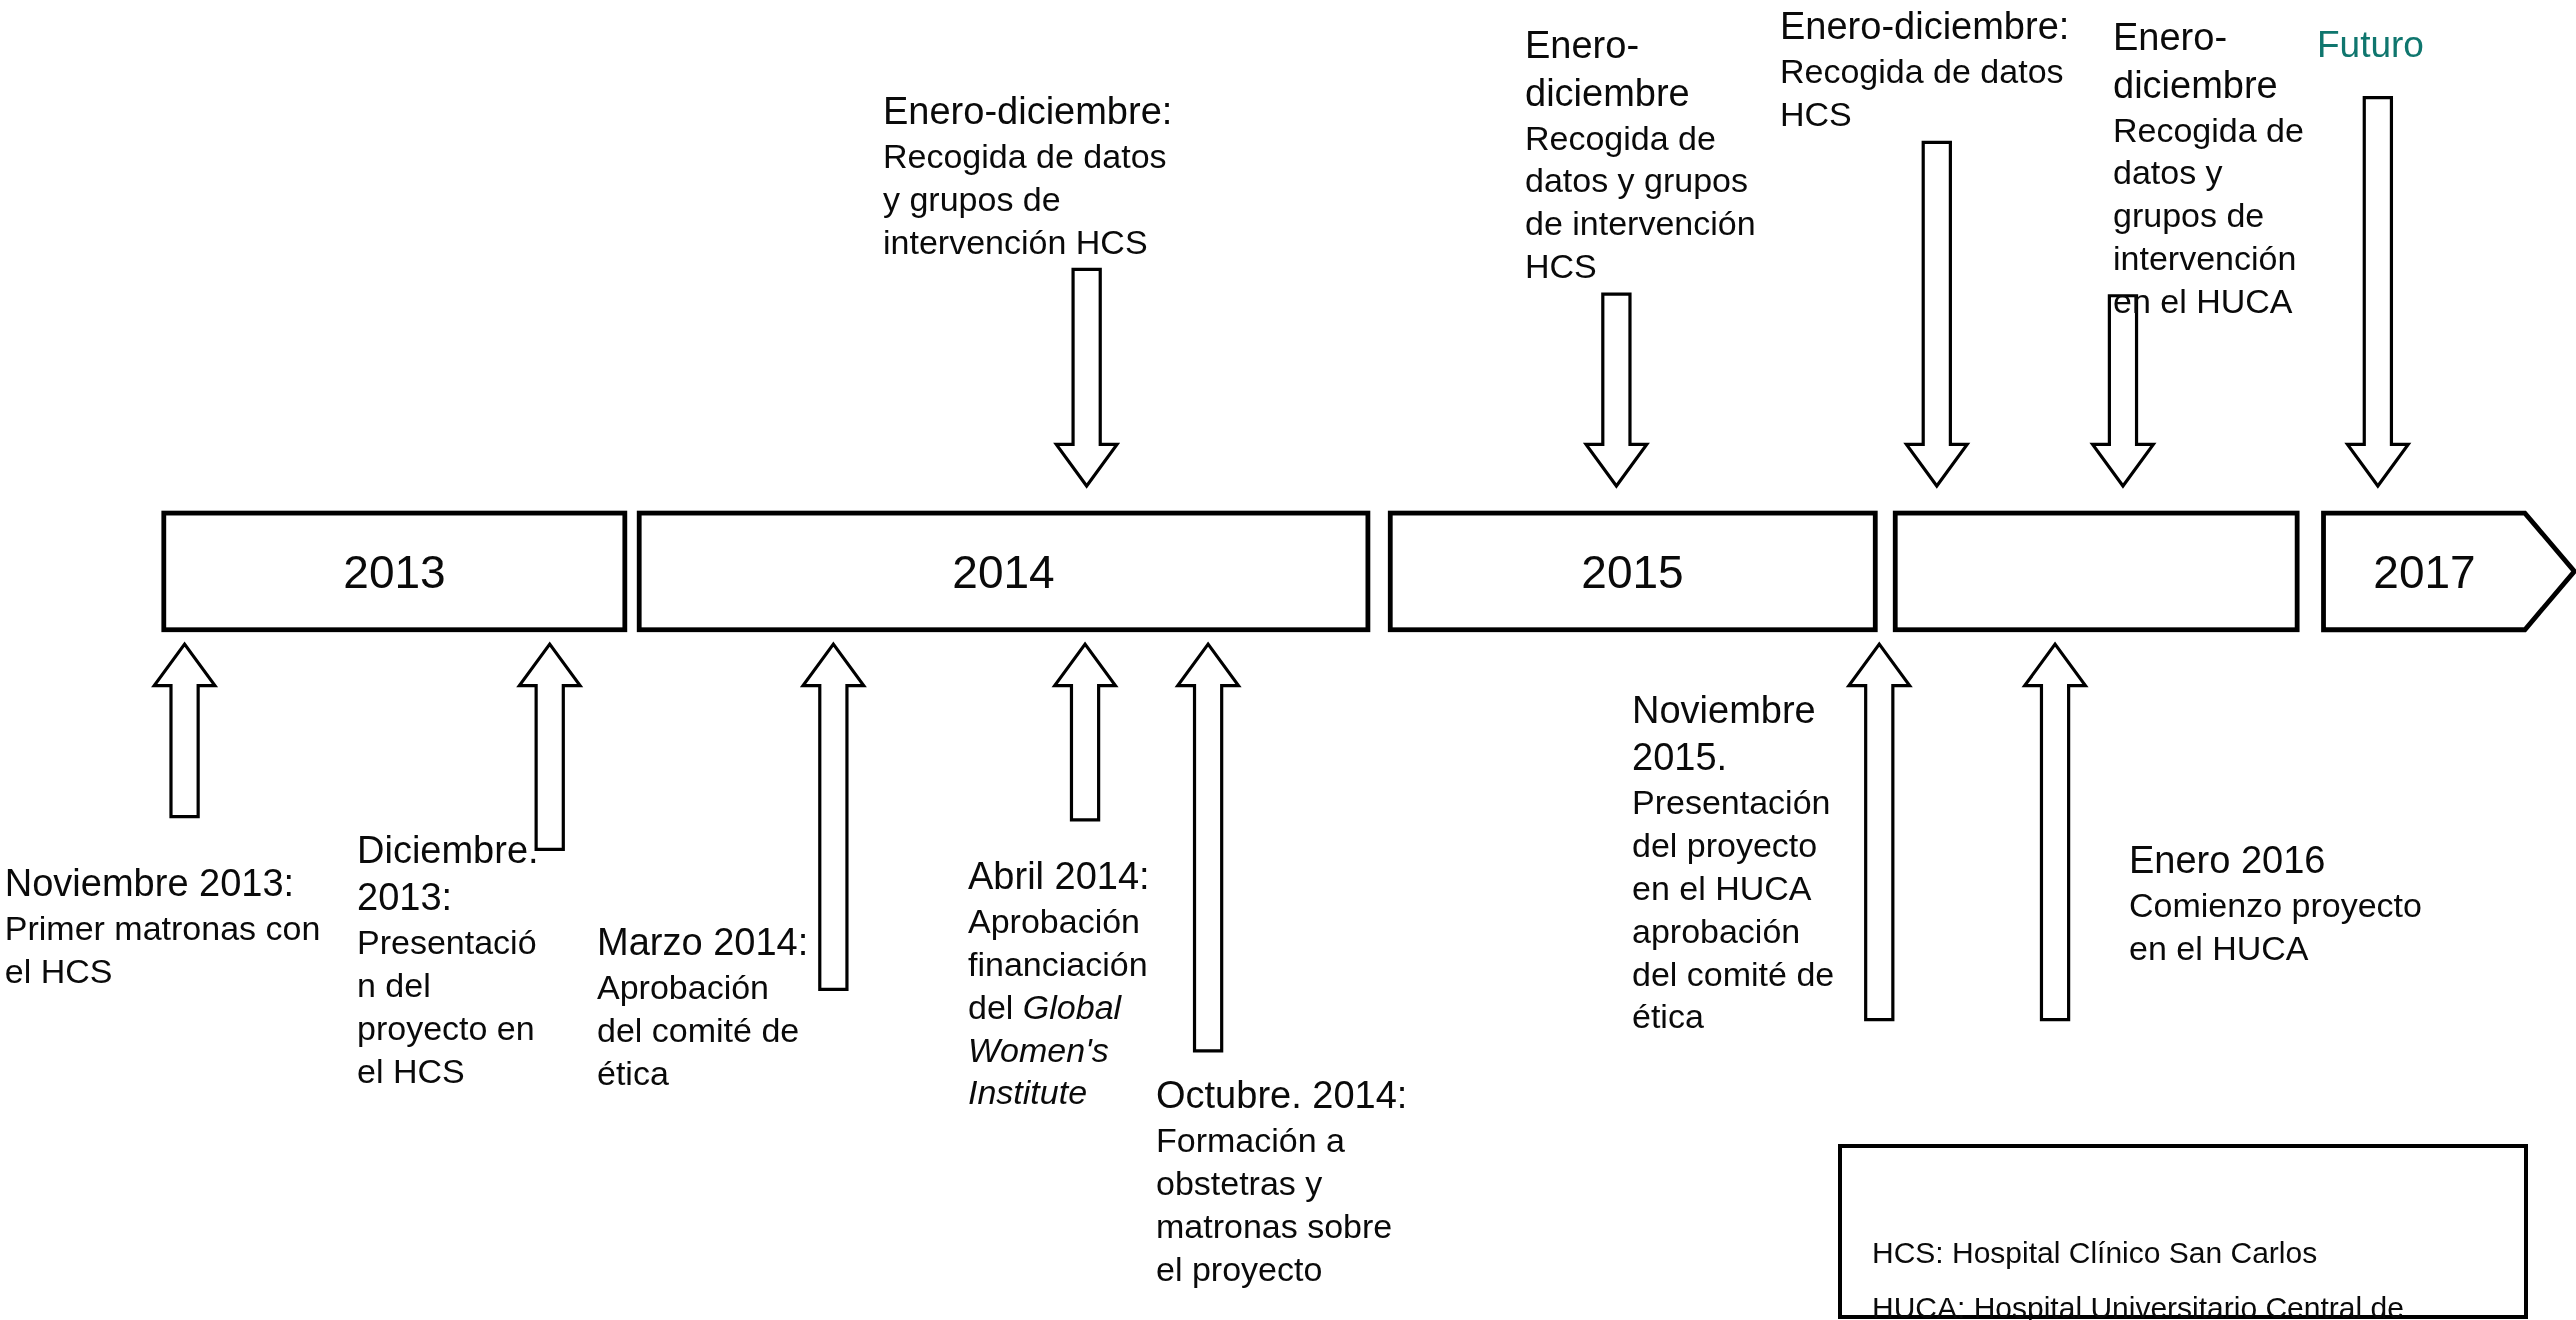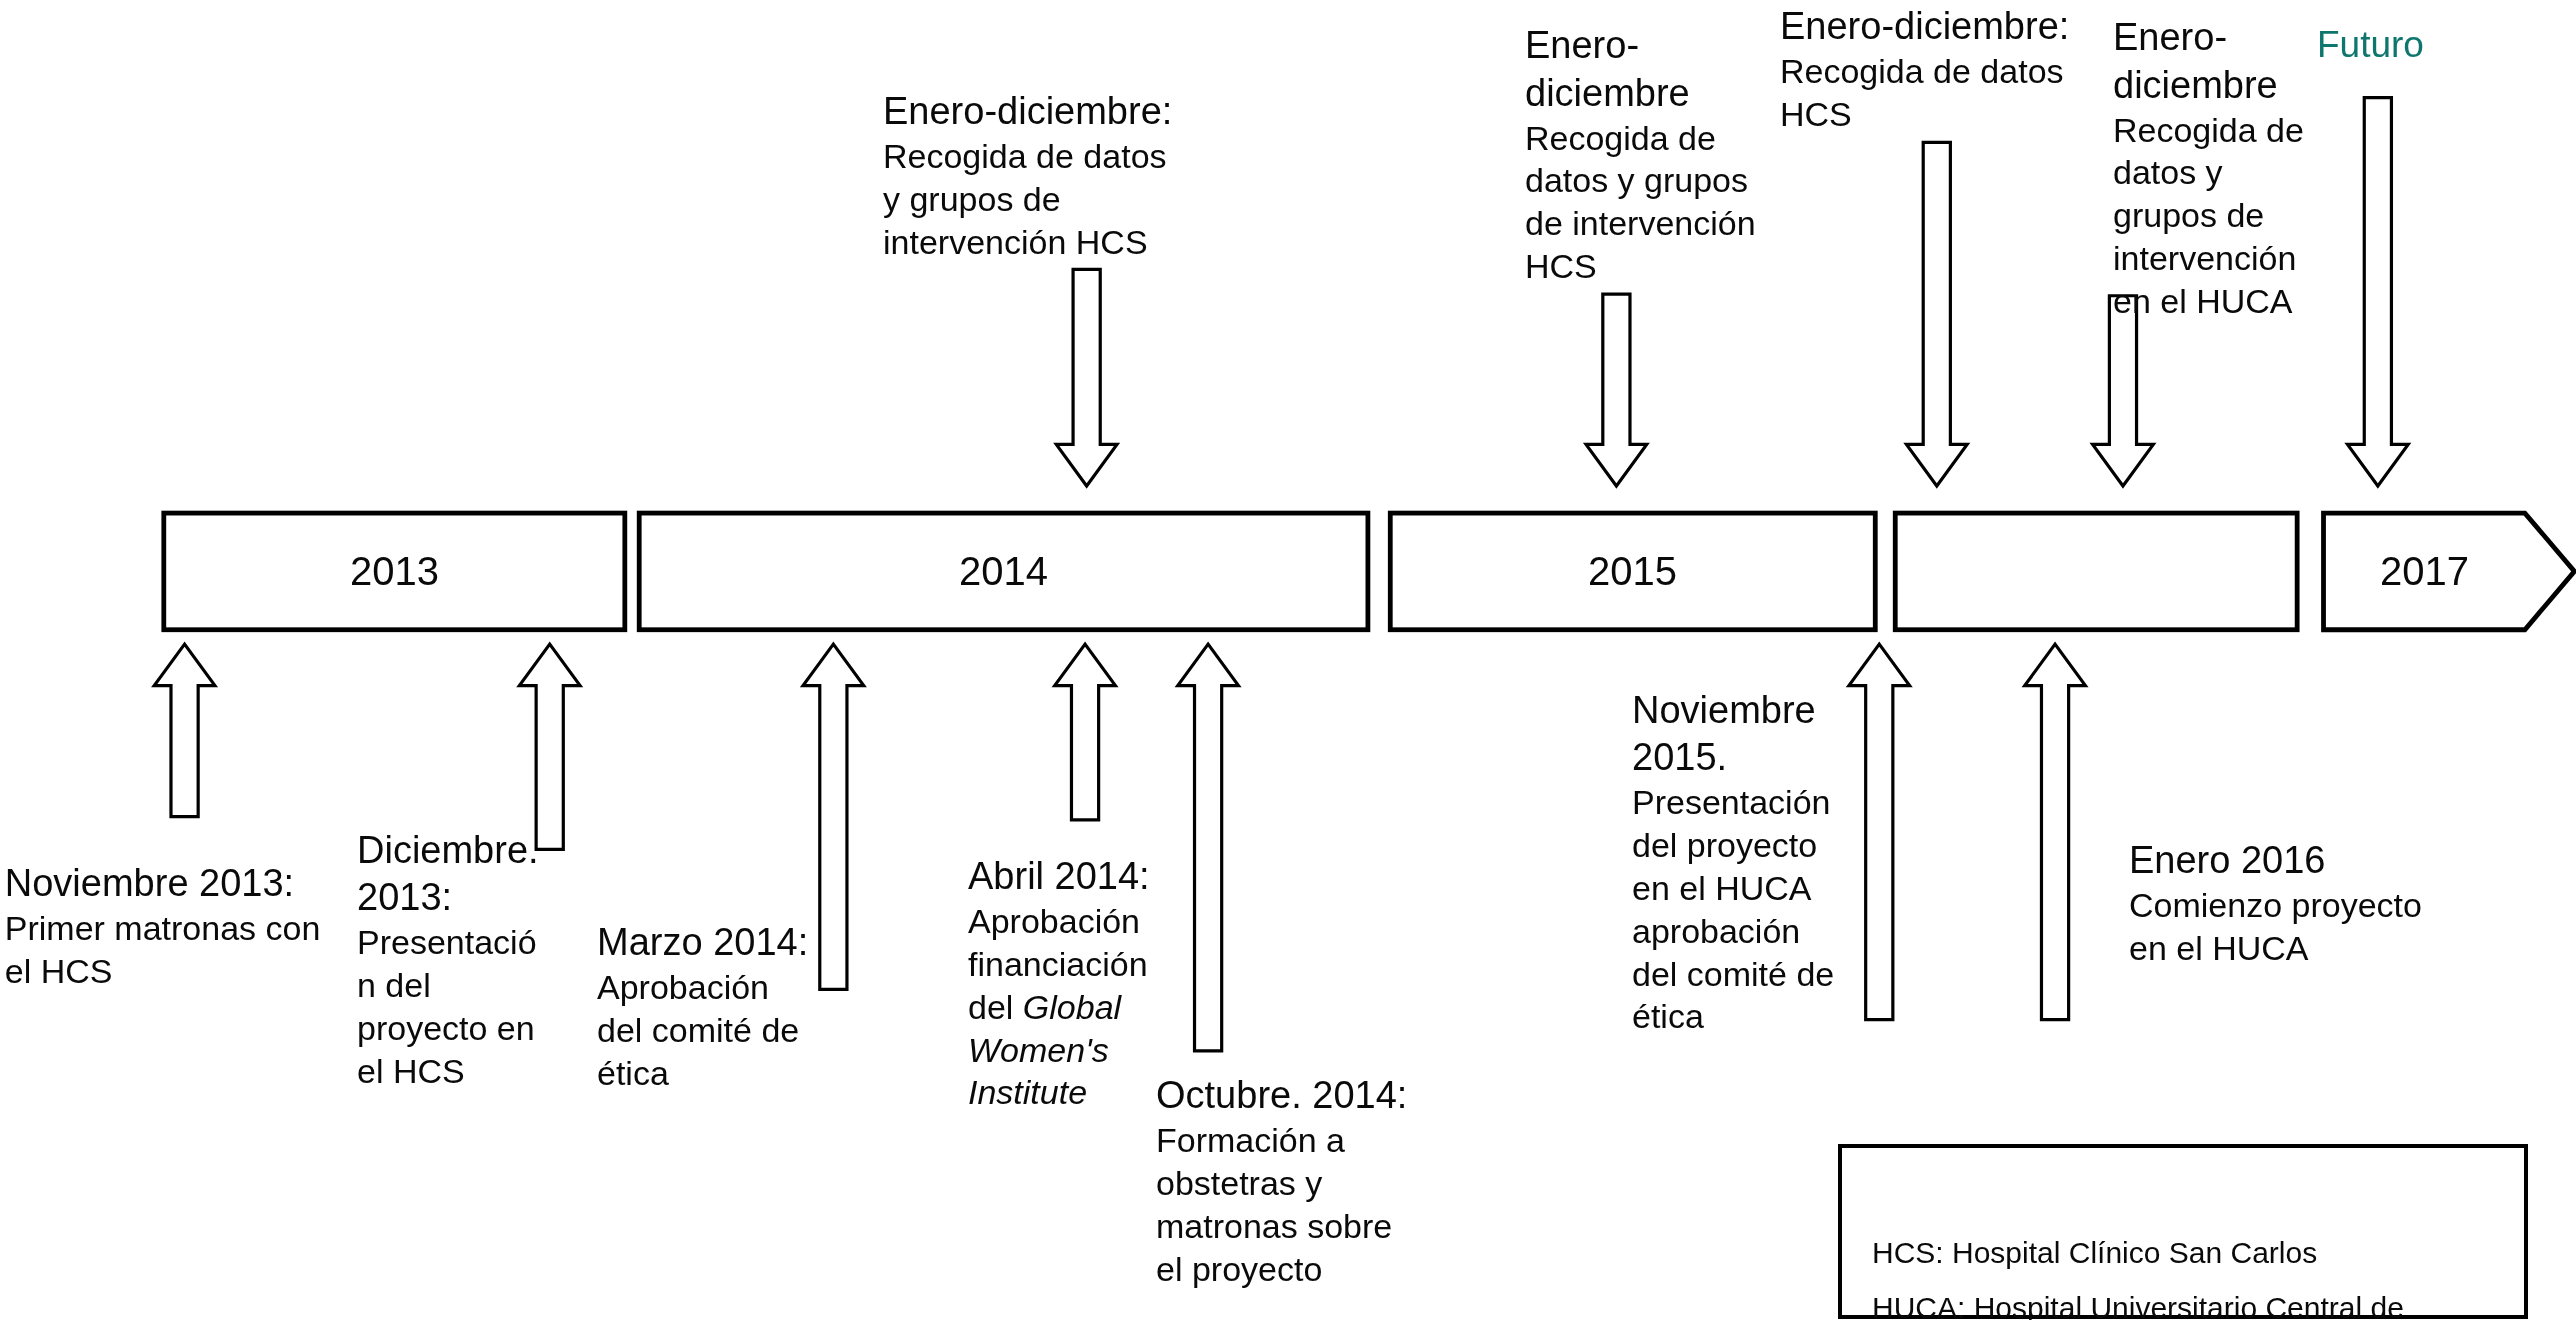--- a/index.html
+++ b/index.html
@@ -10,21 +10,21 @@
     font-family:"Liberation Sans", sans-serif;
     color:#0a0a0a;
     overflow:hidden;
   }
   #shapes{position:absolute;left:0;top:0;width:2576px;height:1321px;}
   .year-box-shape{fill:#ffffff;stroke:#000000;stroke-width:6px;}
   .arrow-shape{fill:#ffffff;stroke:#000000;stroke-width:4px;stroke-linejoin:miter;}
   .year-label{
     position:absolute;top:513px;height:117px;
     display:flex;align-items:center;justify-content:center;
-    font-size:40px;color:#0a0a0a;
+    font-size:46px;color:#0a0a0a;
   }
   .event{position:absolute;}
   .event-heading{font-size:38px;line-height:1.24;white-space:pre-line;}
   .event-body{font-size:34px;line-height:1.26;white-space:pre-line;}
   .italic{font-style:italic;}
   #futuro-label{
     position:absolute;left:2317px;top:24px;
     font-size:37px;
   }
   #legend-box{

